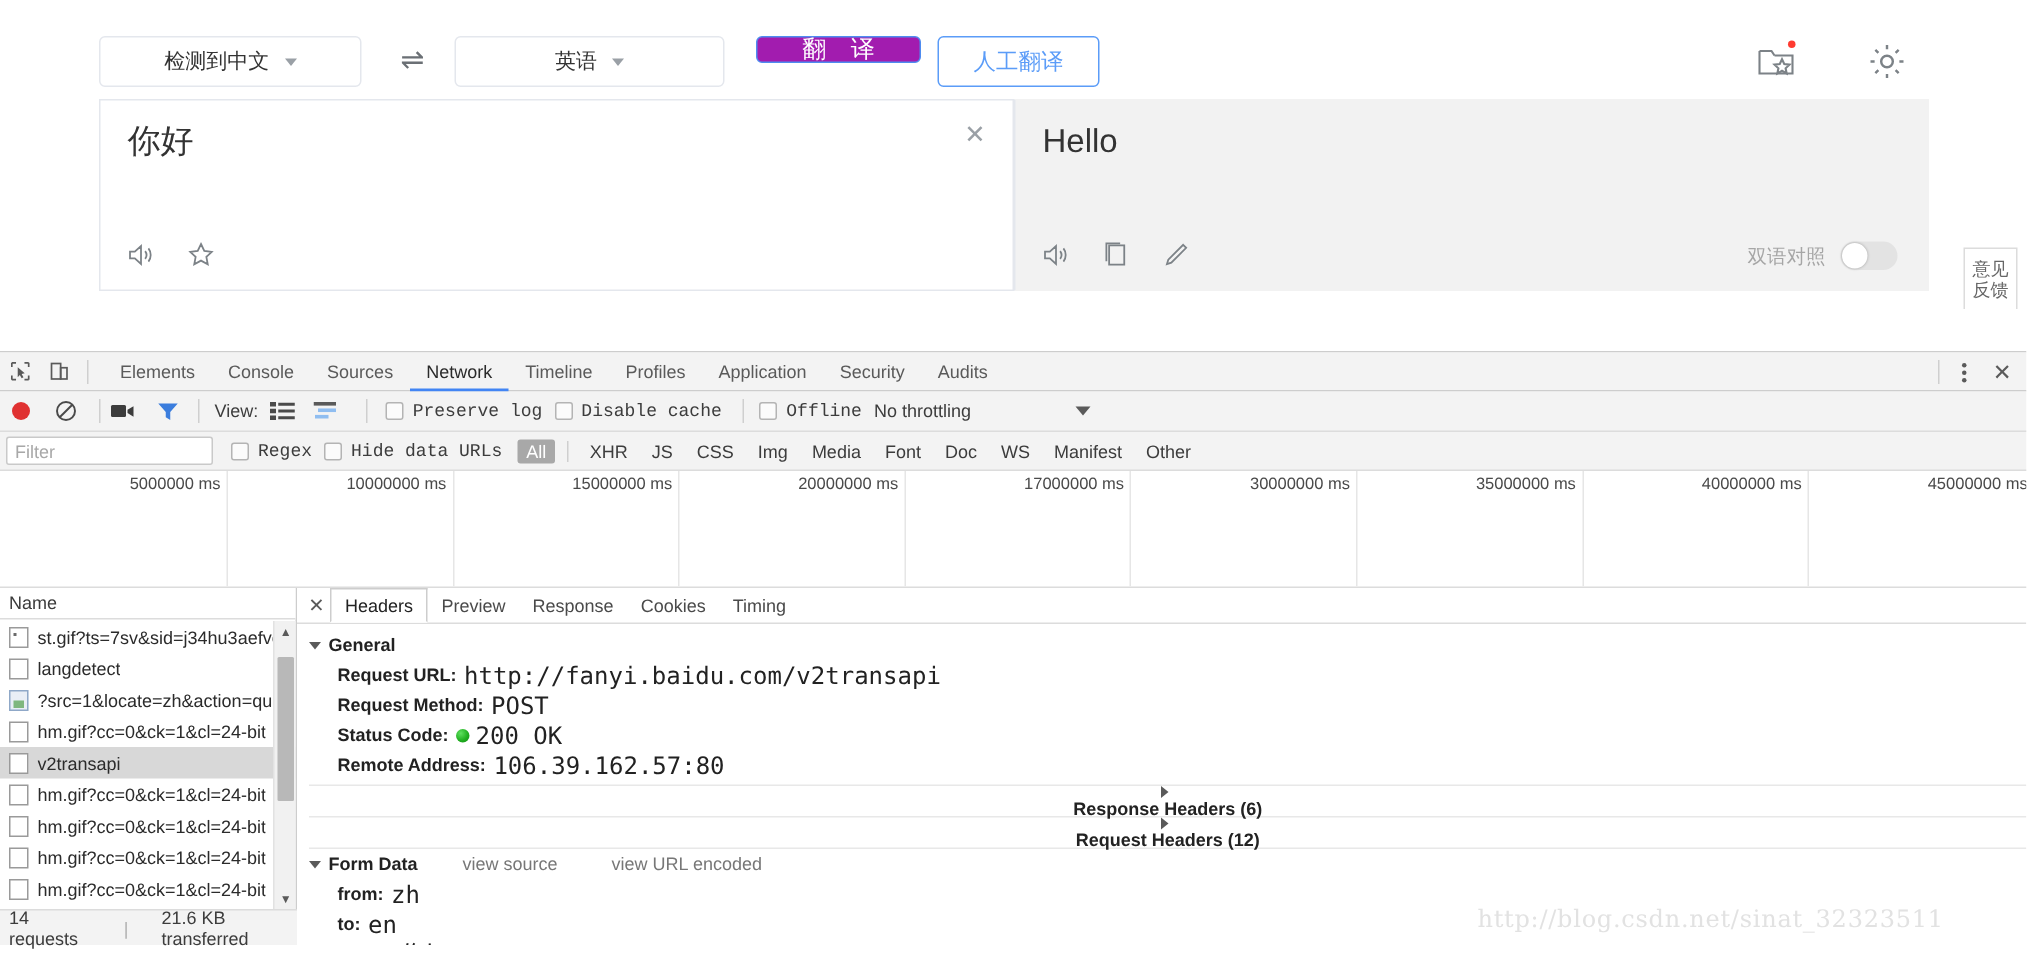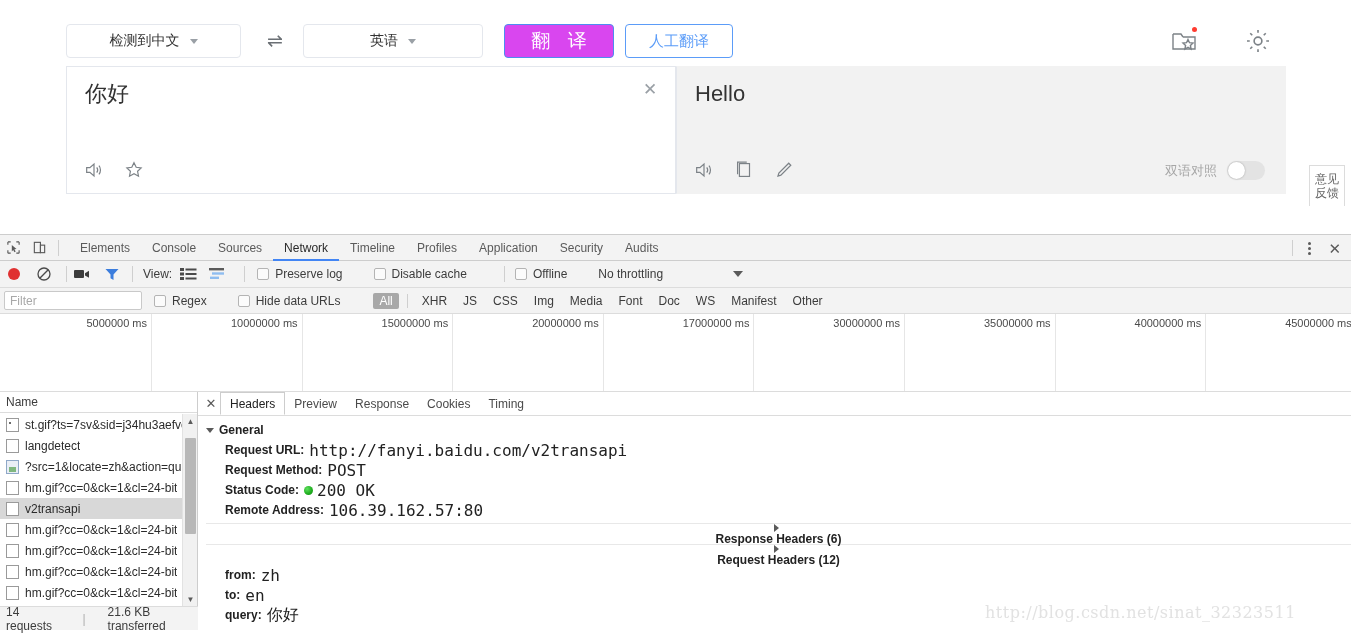--- a/index.html
+++ b/index.html
@@ -34,23 +34,23 @@
     border-top: 5px solid #9aa0a6;
   }
   #lang-src { left: 66px; width: 175px; }
   #lang-tgt { left: 303px; width: 180px; }
   .swap-icon {
     position: absolute; left: 261px; top: 30px; width: 28px; height: 22px;
     color: #6b7075; font-size: 19px; line-height: 22px; text-align: center;
     cursor: pointer; user-select: none;
   }
   .btn-translate {
-    position: absolute; left: 504px; top: 24px; width: 110px; height: 34px;
-    background: #d946ef; border: 1px solid #4e8cf0; border-radius: 4px;
-    color: #fff; font-size: 19px; letter-spacing: 6px; text-indent: 6px;
+    position: absolute; left: 504px; top: 24px; width: 110px; height: 18px;
+    background: #a21caf; border: 1px solid #4e8cf0; border-radius: 4px;
+    color: #fff; font-size: 16px; letter-spacing: 6px; text-indent: 6px;
     display: flex; align-items: center; justify-content: center; cursor: pointer;
   }
   .btn-human {
     position: absolute; left: 625px; top: 24px; width: 108px; height: 34px;
     background: #fff; border: 1px solid #5b9cf8; border-radius: 4px;
     color: #5b9cf8; font-size: 15px;
     display: flex; align-items: center; justify-content: center; cursor: pointer;
   }
   .top-actions { position: absolute; right: 78px; top: 26px; display: flex; gap: 44px; align-items: center; }
   .top-ic { width: 30px; height: 30px; position: relative; cursor: pointer; color: #7c8287; }
@@ -141,21 +141,21 @@
   .rec-dot { width: 12px; height: 12px; border-radius: 50%; background: #e03131; cursor: pointer; }
   .clear-ic { width: 16px; height: 16px; margin-left: 16px; cursor: pointer; color: #4a4a4a; }
   .cam-ic { width: 17px; height: 14px; cursor: pointer; color: #3c3c3c; }
   .funnel-ic { width: 16px; height: 15px; margin-left: 14px; cursor: pointer; color: #3b7ddd; }
   .view-lbl { color: #3c3c3c; margin-right: 8px; }
   .viewmode-ic { width: 17px; height: 14px; margin-right: 12px; cursor: pointer; }
   .cbx {
     width: 12px; height: 12px; border: 1px solid #b4b4b4; background: #fbfbfb;
     border-radius: 2px; display: inline-block; cursor: pointer; flex: none;
   }
-  .cb-group { display: flex; align-items: center; gap: 6px; margin-right: 31px; cursor: pointer; }
+  .cb-group { display: flex; align-items: center; gap: 6px; margin-right: 8px; cursor: pointer; font-family: Liberation Mono, monospace; }
   .throttle { display: flex; align-items: center; color: #3c3c3c; }
   .throttle-caret {
     width: 0; height: 0; margin-left: 70px;
     border-left: 5px solid transparent; border-right: 5px solid transparent;
     border-top: 6px solid #5a5a5a; cursor: pointer;
   }
 
   .filter-bar {
     position: relative; height: 26px; background: #f3f3f3;
     border-bottom: 1px solid #dcdcdc; display: flex; align-items: center;
@@ -621,20 +621,26 @@
             </div>
 
           <div class="sect-row" style="margin-top:3px">
             <span class="tri right" style="margin-right:5px"></span>
             <span style="font-weight:bold">Response Headers (6)</span>
           </div>
           <div class="sect-row">
             <span class="tri right" style="margin-right:5px"></span>
             <span style="font-weight:bold">Request Headers (12)</span>
           </div>
+          <div class="formdata-row">
+            <span class="tri down" style="margin-right:5px"></span>
+            <span style="font-weight:bold">Form Data</span>
+            <span class="viewlink a">view source</span>
+            <span class="viewlink b">view URL encoded</span>
+          </div>
           <div id="formRows">
               <div class="kv">
                 <span class="k">from:</span>
                 <span class="v">zh</span>
               </div>
               <div class="kv">
                 <span class="k">to:</span>
                 <span class="v">en</span>
               </div>
               <div class="kv">

